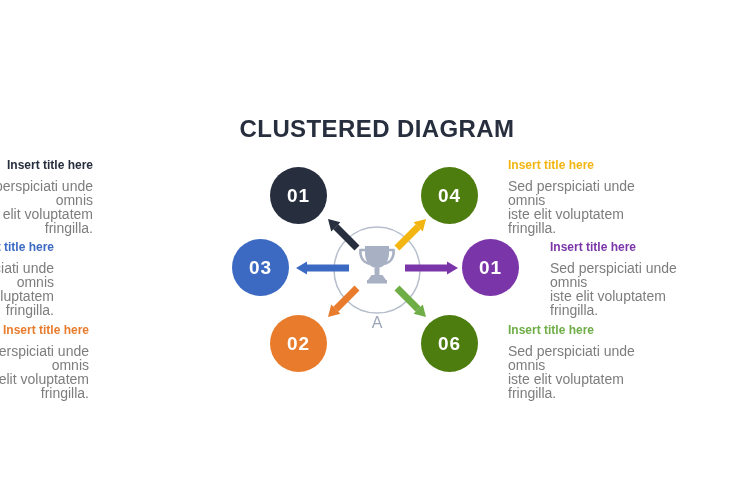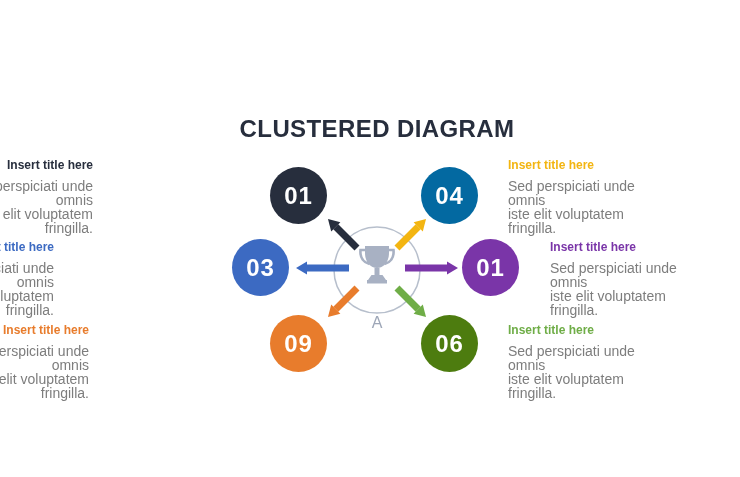--- a/index.html
+++ b/index.html
@@ -14,21 +14,21 @@
   .main-title{
     position:absolute;left:0;top:99px;width:754px;
     text-align:center;
     font-size:24px;font-weight:800;letter-spacing:0.4px;
     color:#272E3D;
   }
 
   .node-circle{
     position:absolute;width:57px;height:57px;border-radius:50%;
     display:flex;align-items:center;justify-content:center;
-    color:#ffffff;font-size:24px;font-weight:700;letter-spacing:1px;
+    color:#ffffff;font-size:19px;font-weight:700;letter-spacing:1px;
   }
   .c01{left:270px;top:167px;}
   .c04{left:421px;top:167px;}
   .c02{left:232px;top:239px;}
   .c05{left:462px;top:239px;}
   .c03{left:270px;top:315px;}
   .c06{left:421px;top:315px;}
 
   .text-block{position:absolute;width:150px;}
   .text-block .block-title{
@@ -105,23 +105,23 @@
 
   <div class="center-label">A</div>
 
   <div class="node-circle c01" style="background-color: rgb(39, 46, 61);">
       <span>01</span>
     </div>
   <div class="node-circle c02" style="background-color: rgb(60, 106, 194);">
       <span>03</span>
     </div>
   <div class="node-circle c03" style="background-color: rgb(232, 124, 44);">
-      <span>09</span>
+      <span>02</span>
     </div>
-  <div class="node-circle c04" style="background-color: #0369a1; text-align: center;">
+  <div class="node-circle c04" style="background-color: #4d7c0f; text-align: center;">
       <span>04</span>
     </div>
   <div class="node-circle c05" style="background-color: rgb(122, 53, 168);">
       <span>01</span>
     </div>
   <div class="node-circle c06" style="background-color: #4d7c0f;">
       <span>06</span>
     </div>
 
   <div class="text-block align-right b1">

